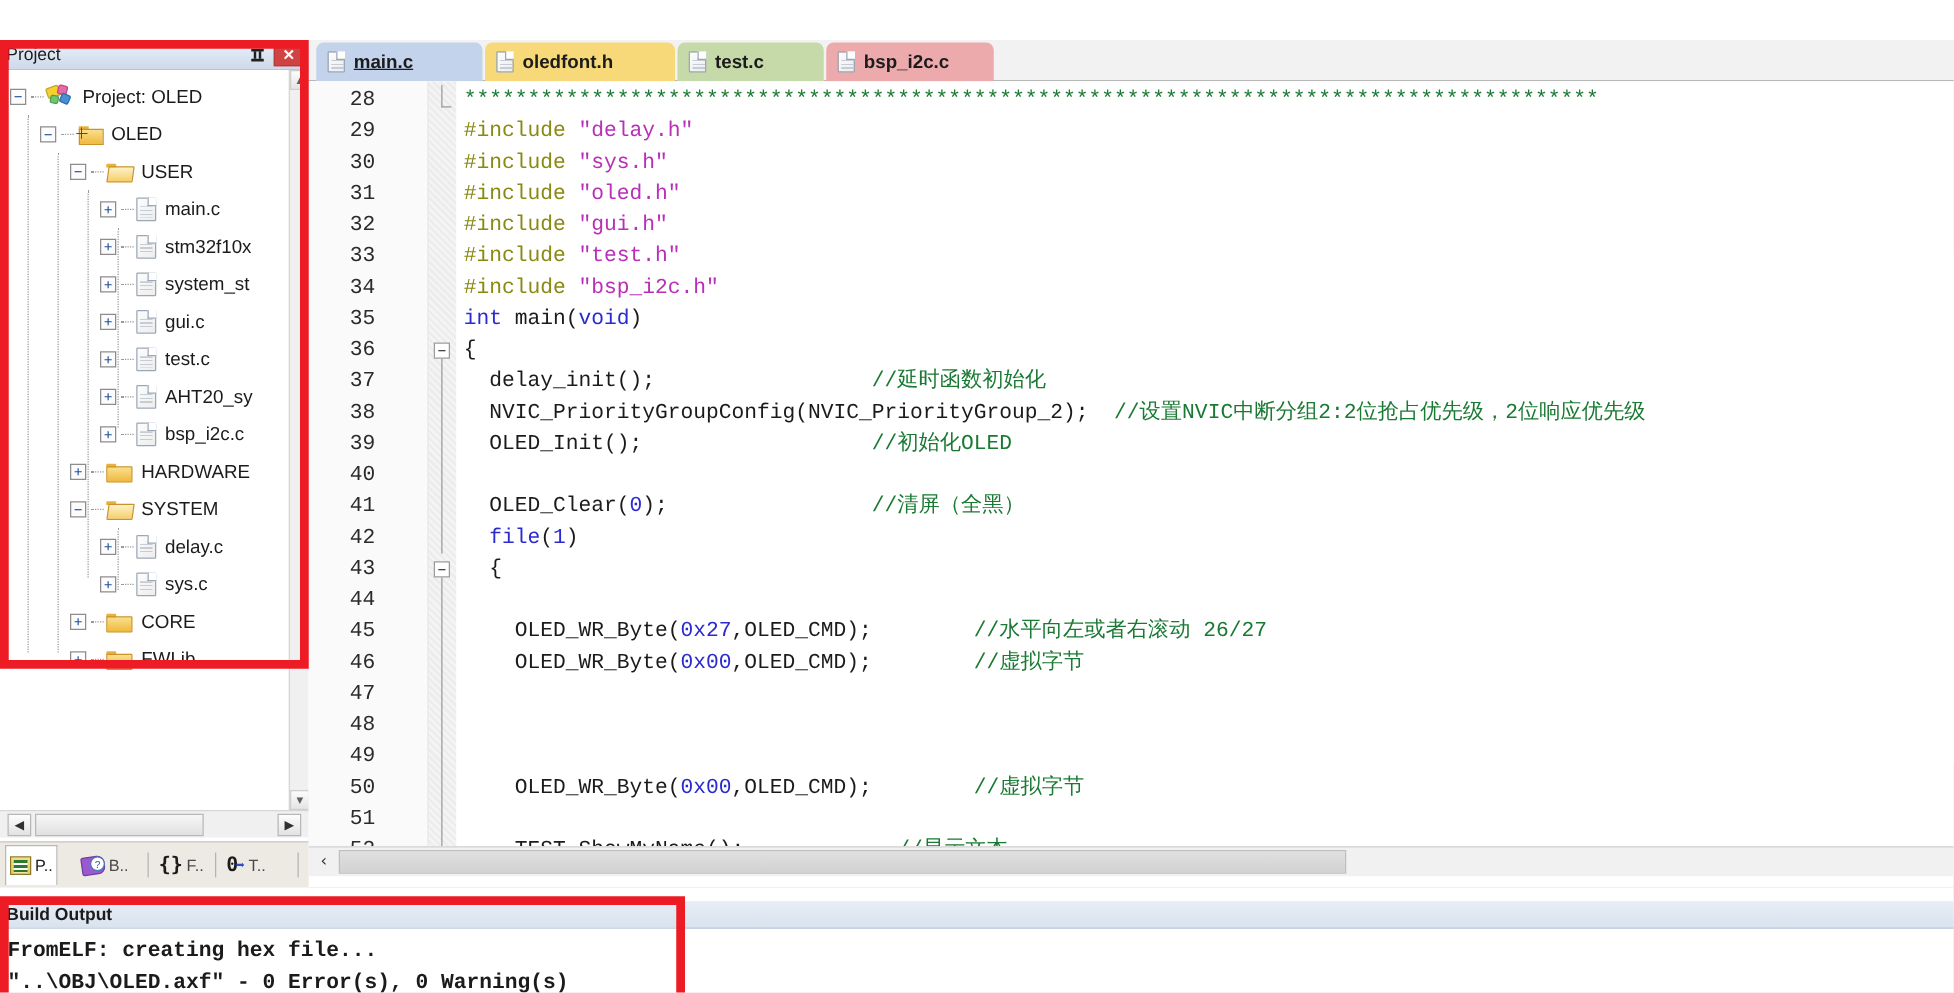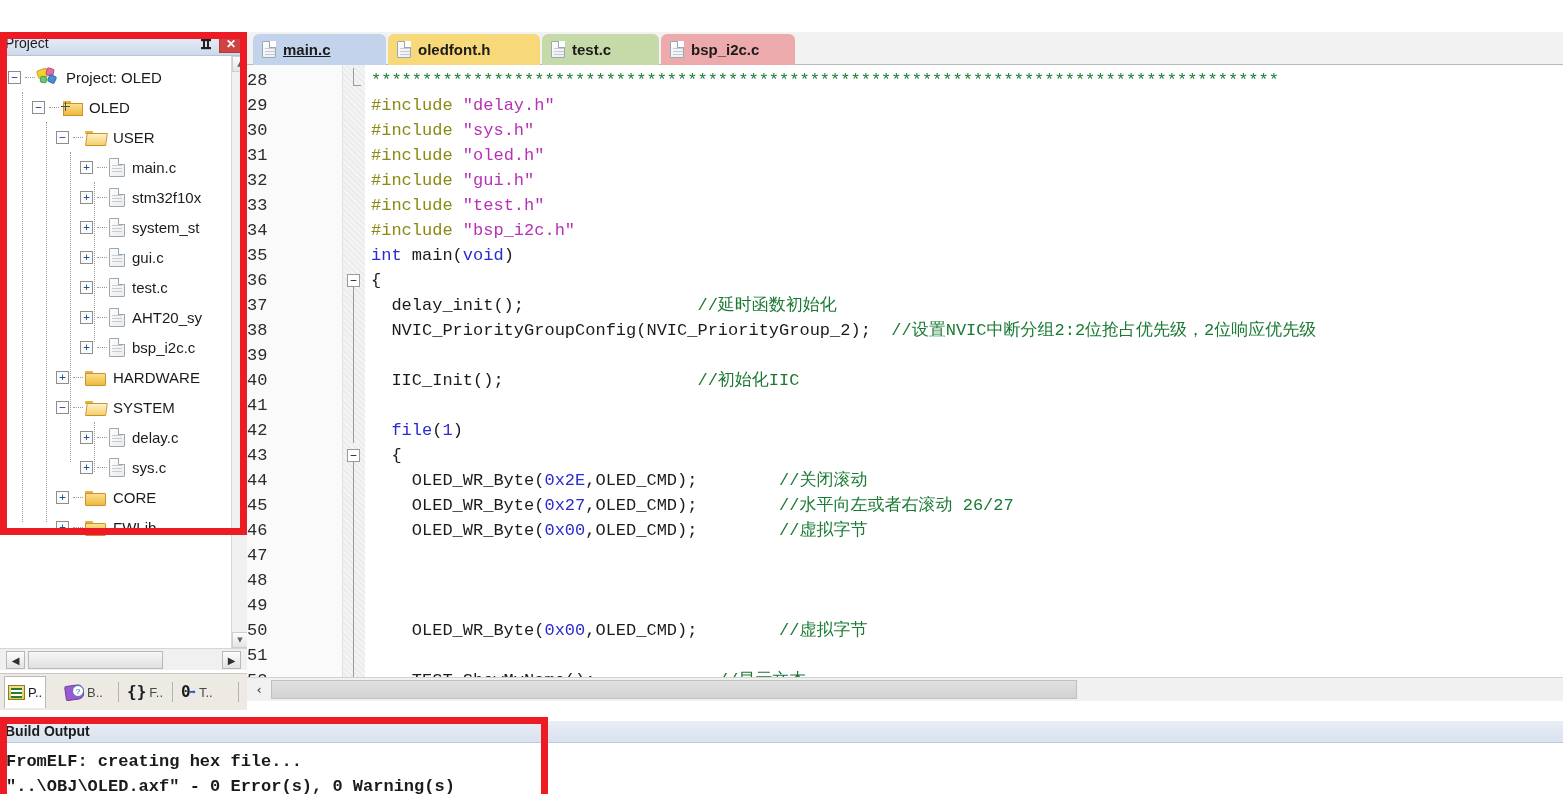--- a/index.html
+++ b/index.html
@@ -302,21 +302,21 @@
     height: 25px;
     width: 1316px;
     white-space: pre;
     font-family: "Liberation Mono", monospace;
     font-size: 17px;
     line-height: 25px;
   }
   .lnum {
     position: absolute;
     left: 0; width: 86px;
-    text-align: left;
+    text-align: center;
     color: #2b2b2b;
     font-family: "Liberation Mono", monospace;
     font-size: 17px;
   }
   .ctext {
     position: absolute;
     left: 124px;
     white-space: pre;
   }
   .cmt { color: #1a7a33; }
@@ -618,27 +618,27 @@
           <div class="code-line" style="top: 53px;"><span class="lnum">30</span><span class="ctext"><span class="pre">#include </span><span class="str">"sys.h"</span></span></div>
           <div class="code-line" style="top: 78px;"><span class="lnum">31</span><span class="ctext"><span class="pre">#include </span><span class="str">"oled.h"</span></span></div>
           <div class="code-line" style="top: 103px;"><span class="lnum">32</span><span class="ctext"><span class="pre">#include </span><span class="str">"gui.h"</span></span></div>
           <div class="code-line" style="top: 128px; padding-left: 44px;"><span class="lnum">33</span><span class="ctext"><span class="pre">#include </span><span class="str">"test.h"</span></span></div>
           <div class="code-line" style="top: 153px;"><span class="lnum">34</span><span class="ctext"><span class="pre">#include </span><span class="str">"bsp_i2c.h"</span></span></div>
           <div class="code-line" style="top: 178px;"><span class="lnum">35</span><span class="ctext"><span class="kw">int</span><span class="plain"> main(</span><span class="kw">void</span><span class="plain">)</span></span></div>
           <div class="code-line" style="top: 203px;"><span class="lnum">36</span><span class="ctext"><span class="plain">{</span></span></div>
           <div class="fold-box" style="top: 209px;">−</div>
           <div class="code-line" style="top: 228px;"><span class="lnum">37</span><span class="ctext"><span class="plain">  delay_init();</span><span class="cmt">                 //延时函数初始化</span></span></div>
           <div class="code-line" style="top: 253px;"><span class="lnum">38</span><span class="ctext"><span class="plain">  NVIC_PriorityGroupConfig(NVIC_PriorityGroup_2);</span><span class="cmt">  //设置NVIC中断分组2:2位抢占优先级，2位响应优先级</span></span></div>
-          <div class="code-line" style="top: 278px;"><span class="lnum">39</span></div>
-          <div class="code-line" style="top: 303px;"><span class="lnum">40</span><span class="ctext"><span class="plain">  IIC_Init();</span><span class="cmt">                   //初始化IIC</span></span></div>
-          <div class="code-line" style="top: 328px;"><span class="lnum">41</span></div>
+          <div class="code-line" style="top: 278px;"><span class="lnum">39</span><span class="ctext"><span class="plain">  OLED_Init();</span><span class="cmt">                  //初始化OLED</span></span></div>
+          <div class="code-line" style="top: 303px;"><span class="lnum">40</span></div>
+          <div class="code-line" style="top: 328px;"><span class="lnum">41</span><span class="ctext"><span class="plain">  OLED_Clear(</span><span class="num">0</span><span class="plain">);</span><span class="cmt">                //清屏（全黑）</span></span></div>
           <div class="code-line" style="top: 353px;"><span class="lnum">42</span><span class="ctext"><span class="kw">  file</span><span class="plain">(</span><span class="num">1</span><span class="plain">)</span></span></div>
           <div class="code-line" style="top: 378px;"><span class="lnum">43</span><span class="ctext"><span class="plain">  {</span></span></div>
           <div class="fold-box" style="top: 384px;">−</div>
-          <div class="code-line" style="top: 403px;"><span class="lnum">44</span><span class="ctext"><span class="plain">    OLED_WR_Byte(</span><span class="num">0x2E</span><span class="plain">,OLED_CMD);</span><span class="cmt">        //关闭滚动</span></span></div>
+          <div class="code-line" style="top: 403px;"><span class="lnum">44</span></div>
           <div class="code-line" style="top: 428px;"><span class="lnum">45</span><span class="ctext"><span class="plain">    OLED_WR_Byte(</span><span class="num">0x27</span><span class="plain">,OLED_CMD);</span><span class="cmt">        //水平向左或者右滚动 26/27</span></span></div>
           <div class="code-line" style="top: 453px;"><span class="lnum">46</span><span class="ctext"><span class="plain">    OLED_WR_Byte(</span><span class="num">0x00</span><span class="plain">,OLED_CMD);</span><span class="cmt">        //虚拟字节</span></span></div>
           <div class="code-line" style="top: 478px;"><span class="lnum">47</span></div>
           <div class="code-line" style="top: 503px;"><span class="lnum">48</span></div>
           <div class="code-line" style="top: 528px;"><span class="lnum">49</span></div>
           <div class="code-line" style="top: 553px;"><span class="lnum">50</span><span class="ctext"><span class="plain">    OLED_WR_Byte(</span><span class="num">0x00</span><span class="plain">,OLED_CMD);</span><span class="cmt">        //虚拟字节</span></span></div>
           <div class="code-line" style="top: 578px;"><span class="lnum">51</span></div>
           <div class="code-line" style="top: 603px;"><span class="lnum">52</span><span class="ctext"><span class="plain">    TEST_ShowMyName();</span><span class="cmt">            //显示文本</span></span></div>
           <div class="fold-bracket" style="top: 222px; height: 156px;"></div>
           <div class="fold-bracket" style="top: 397px; height: 250px;"></div>

